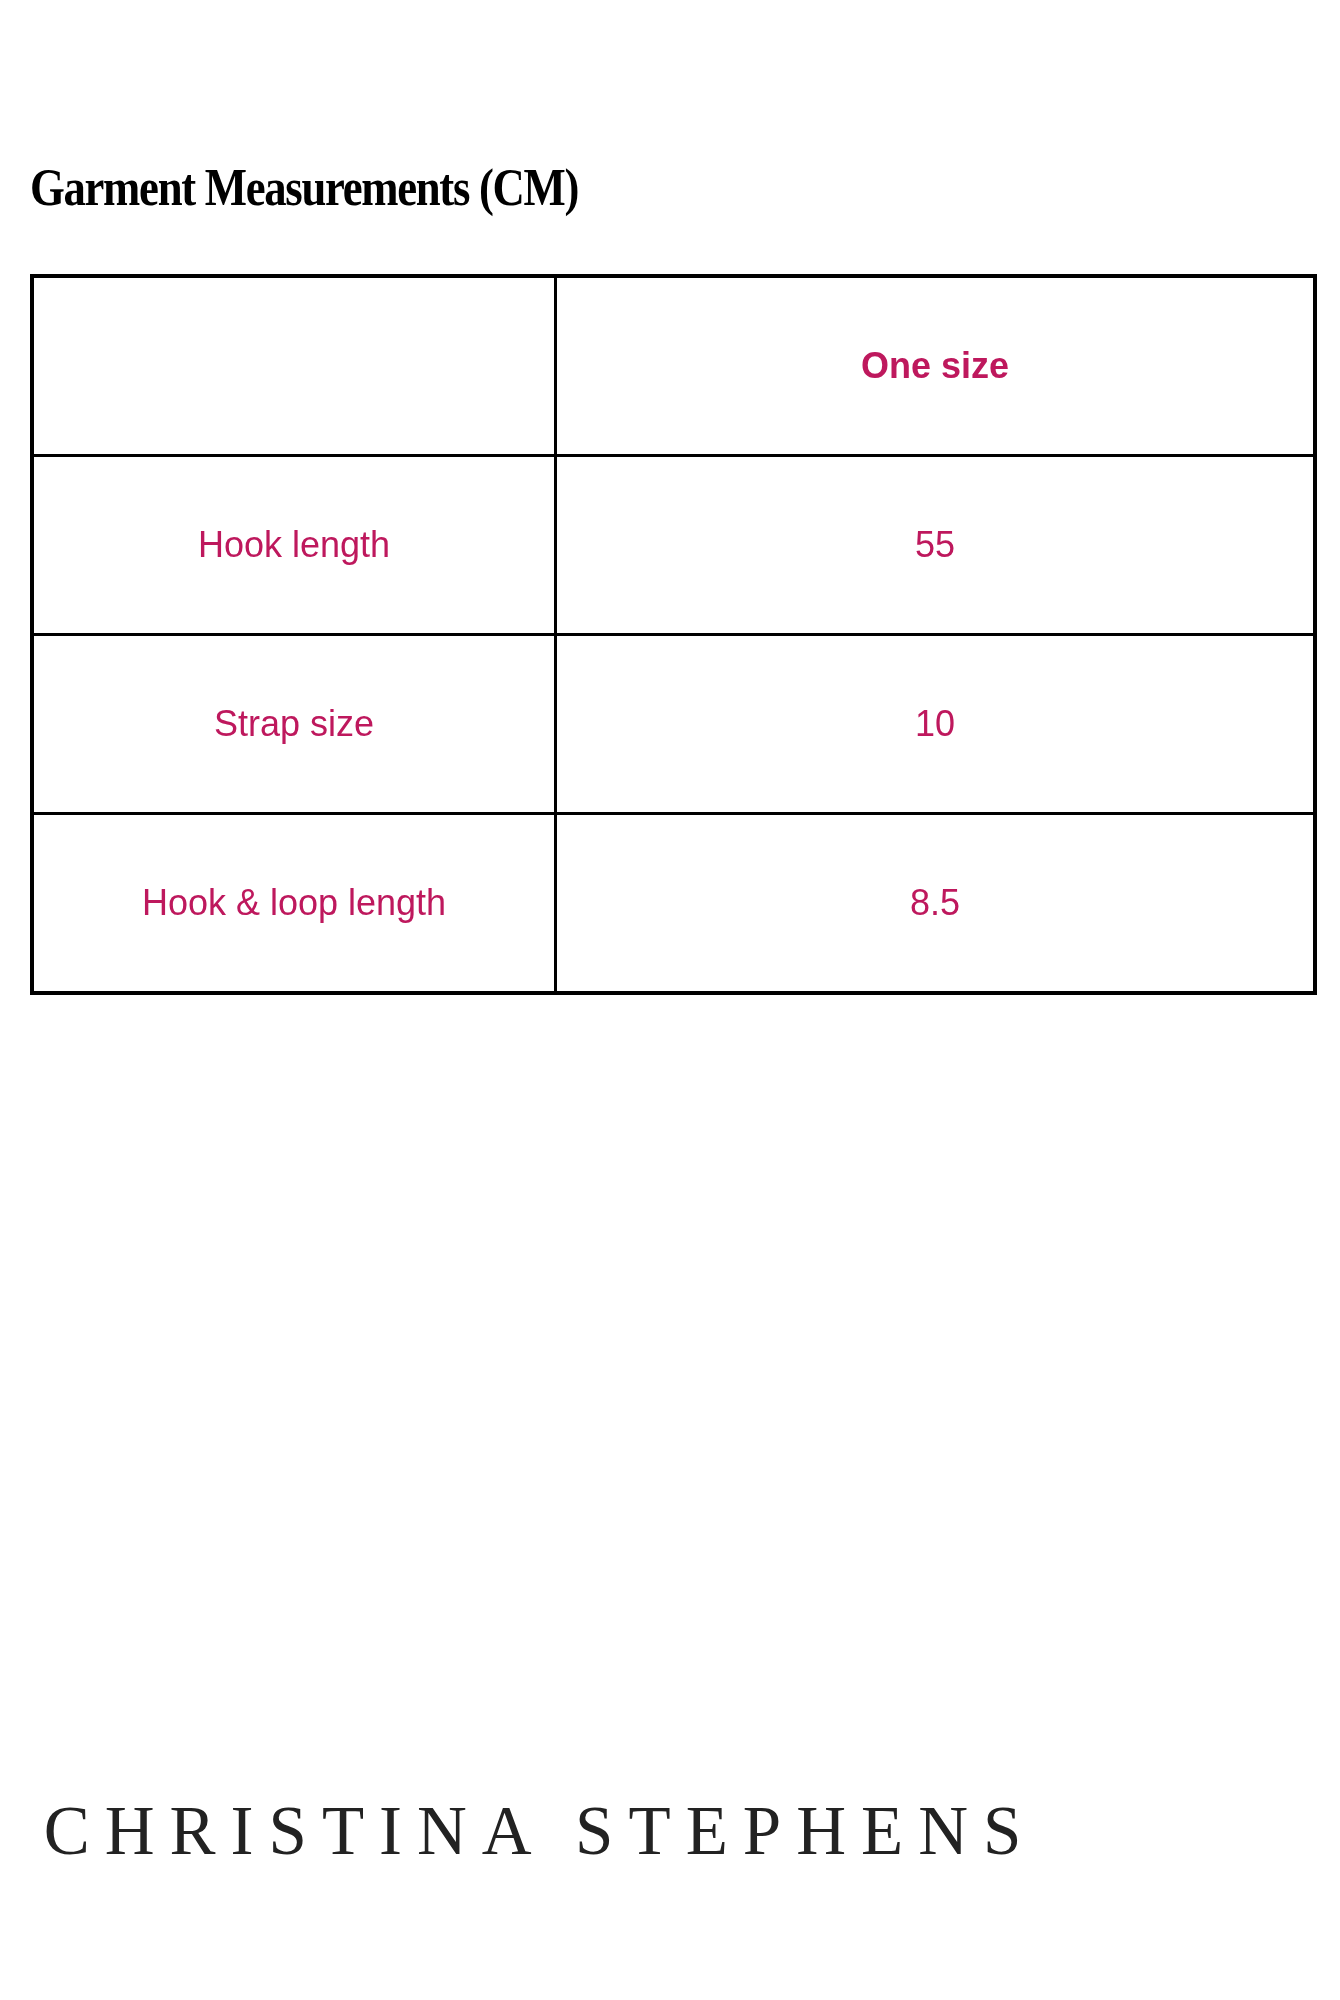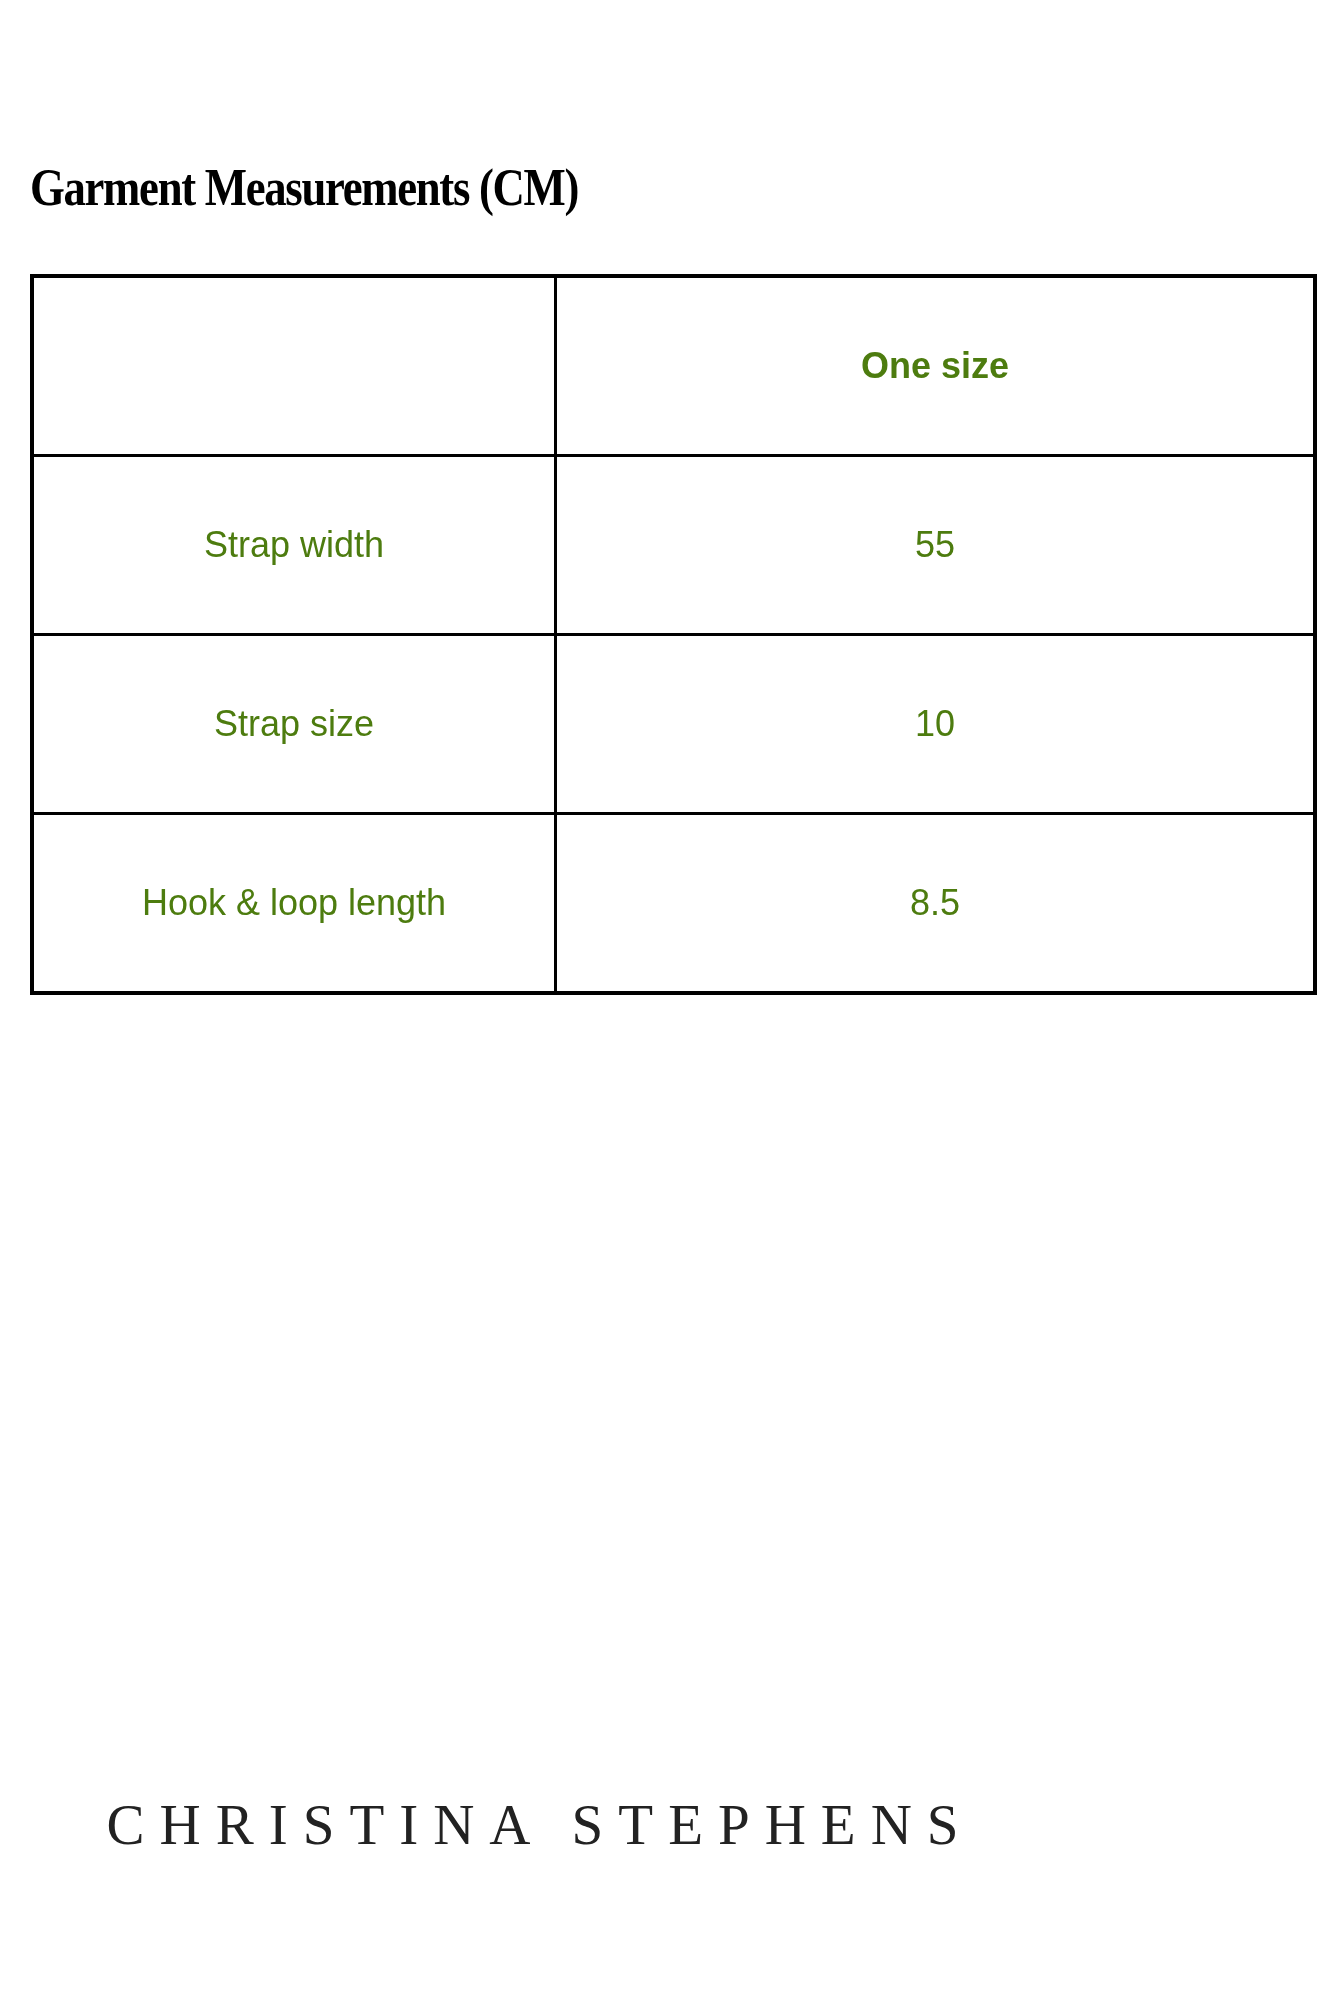--- a/index.html
+++ b/index.html
@@ -9,44 +9,44 @@
     font-family:"Liberation Serif","DejaVu Serif",serif;
     font-size:52px; font-weight:bold; color:#000; letter-spacing:-1.5px;
     transform:scaleX(0.86); transform-origin:left center; white-space:nowrap;
   }
   table.measure {
     position:absolute; left:30px; top:274px; width:1287px;
     border-collapse:collapse; border:4px solid #000;
   }
   table.measure td {
     border:3px solid #000; height:176px; text-align:center; vertical-align:middle;
-    font-family:"Liberation Sans","DejaVu Sans",sans-serif; font-size:36px; color:#4d7c0f;
+    font-family:"Liberation Sans","DejaVu Sans",sans-serif; font-size:36px; color:#be185d;
     padding:0;
   }
   table.measure td.label-col { width:520px; }
   table.measure td.header { font-weight:bold; }
   .logo {
     position:absolute; left:0; width:1080px; top:1792px; text-align:center;
     font-family:"Liberation Serif","DejaVu Serif",serif;
-    font-size:57px; color:#222; letter-spacing:15px; white-space:nowrap;
+    font-size:69px; color:#222; letter-spacing:15px; white-space:nowrap;
   }
 </style>
 </head>
 <body>
 
 <div class="title">Garment Measurements (CM)</div>
 
 <table class="measure">
   <tbody>
       <tr>
     <td class="label-col header"></td>
     <td class="header">One size</td>
   </tr>
   <tr>
-    <td class="label-col">Strap width</td>
+    <td class="label-col">Hook length</td>
     <td>55</td>
   </tr>
   <tr>
     <td class="label-col">Strap size</td>
     <td>10</td>
   </tr>
   <tr>
     <td class="label-col">Hook &amp; loop length</td>
     <td>8.5</td>
   </tr>

